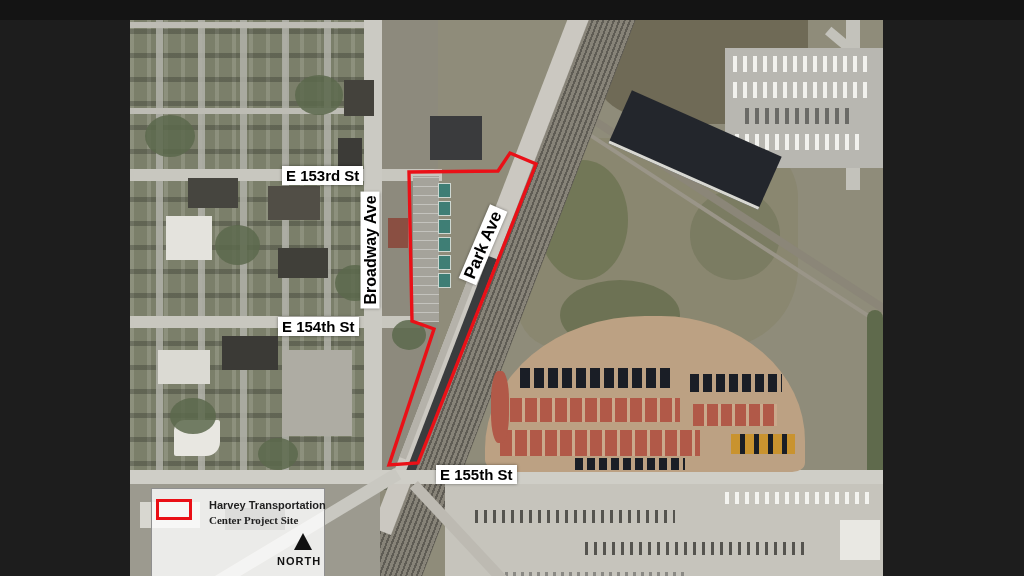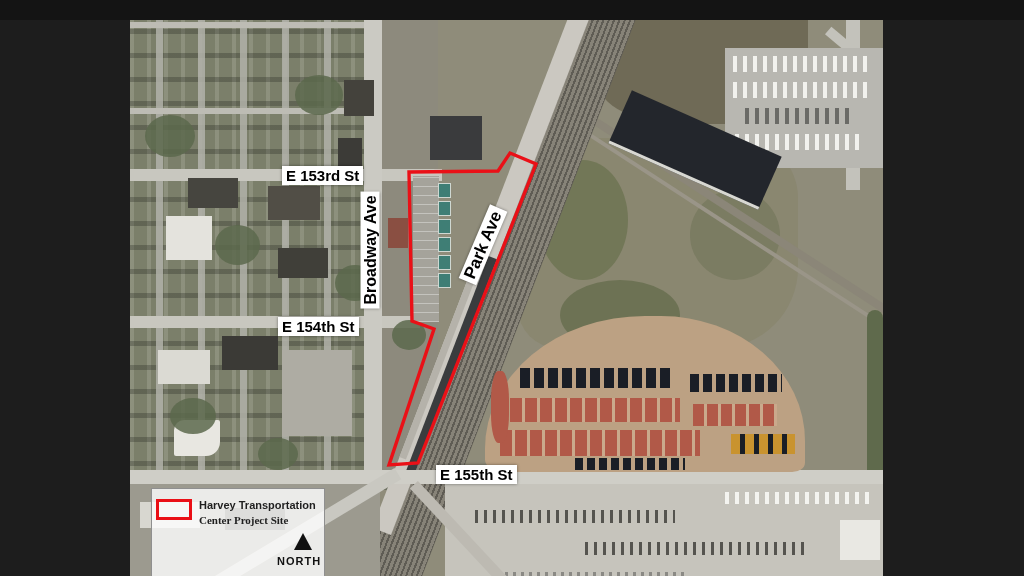--- a/index.html
+++ b/index.html
@@ -121,21 +121,21 @@
   #lb154{left:148px;top:297px;}
   #lb155{left:306px;top:445px;}
   #lbbroadway{left:240px;top:230px;transform:translate(-50%,-50%) rotate(-90deg);font-size:16px;}
   #lbpark{left:353px;top:225px;transform:translate(-50%,-50%) rotate(-67deg);font-size:17px;}
 
   
   #legend{left:21px;top:468px;width:174px;height:90px;background:rgba(255,255,255,.8);
           border:1px solid #8f8f8f;z-index:50;}
   #legend div{position:absolute;}
   #swatch{left:4px;top:10px;width:36px;height:21px;border:3px solid #ea1017;}
-  .legend-line{left:47px;font-weight:bold;font-size:11px;line-height:15px;color:#1f1f1f;white-space:nowrap;}
+  .legend-line{left:57px;font-weight:bold;font-size:11px;line-height:15px;color:#1f1f1f;white-space:nowrap;}
   #lg1{top:9px;} #lg2{top:24px;font-family:Liberation Serif, serif;}
   #northarrow{left:142px;top:44px;width:0;height:0;border-left:9px solid transparent;
       border-right:9px solid transparent;border-bottom:17px solid #101010;}
   #northlabel{left:125px;top:66px;font-weight:bold;font-size:11px;letter-spacing:1px;color:#101010;}
 </style>
 </head>
 <body>
 
 <div class="stage">
 

